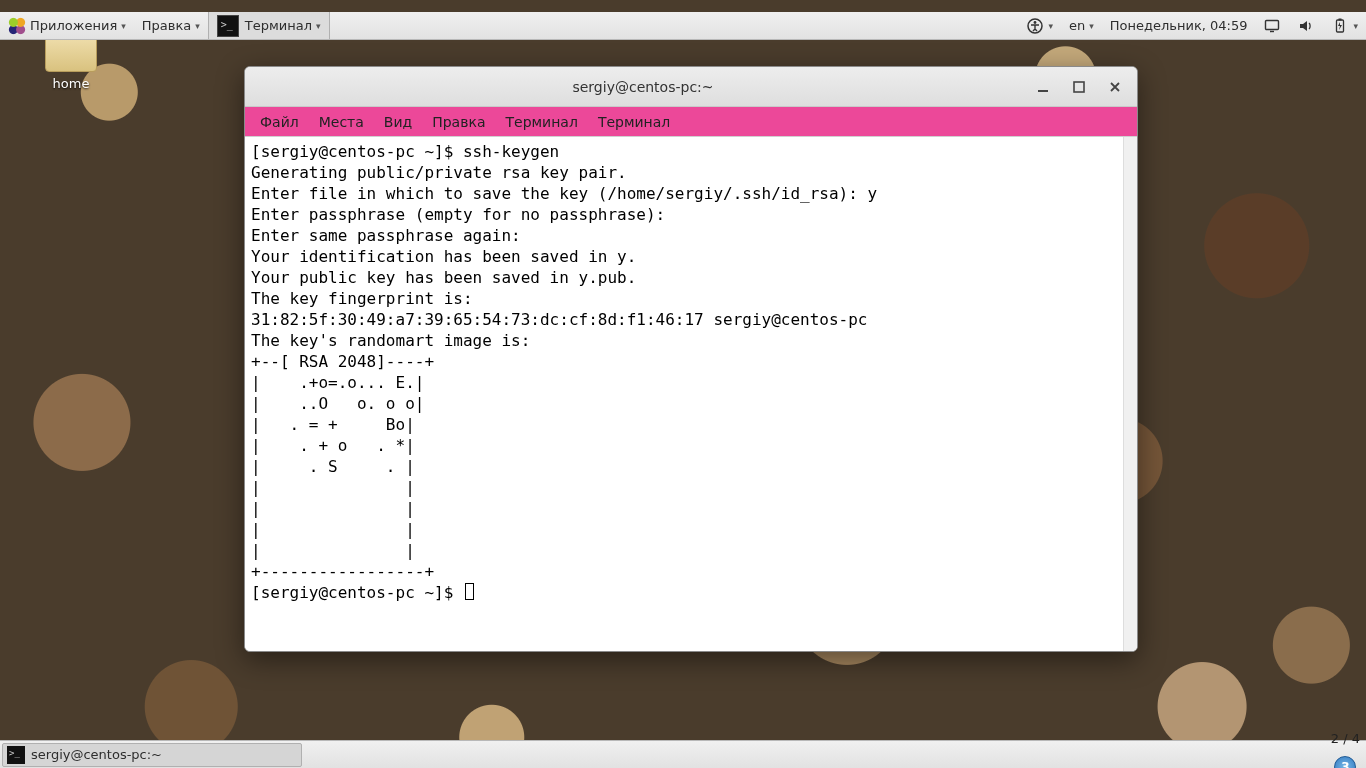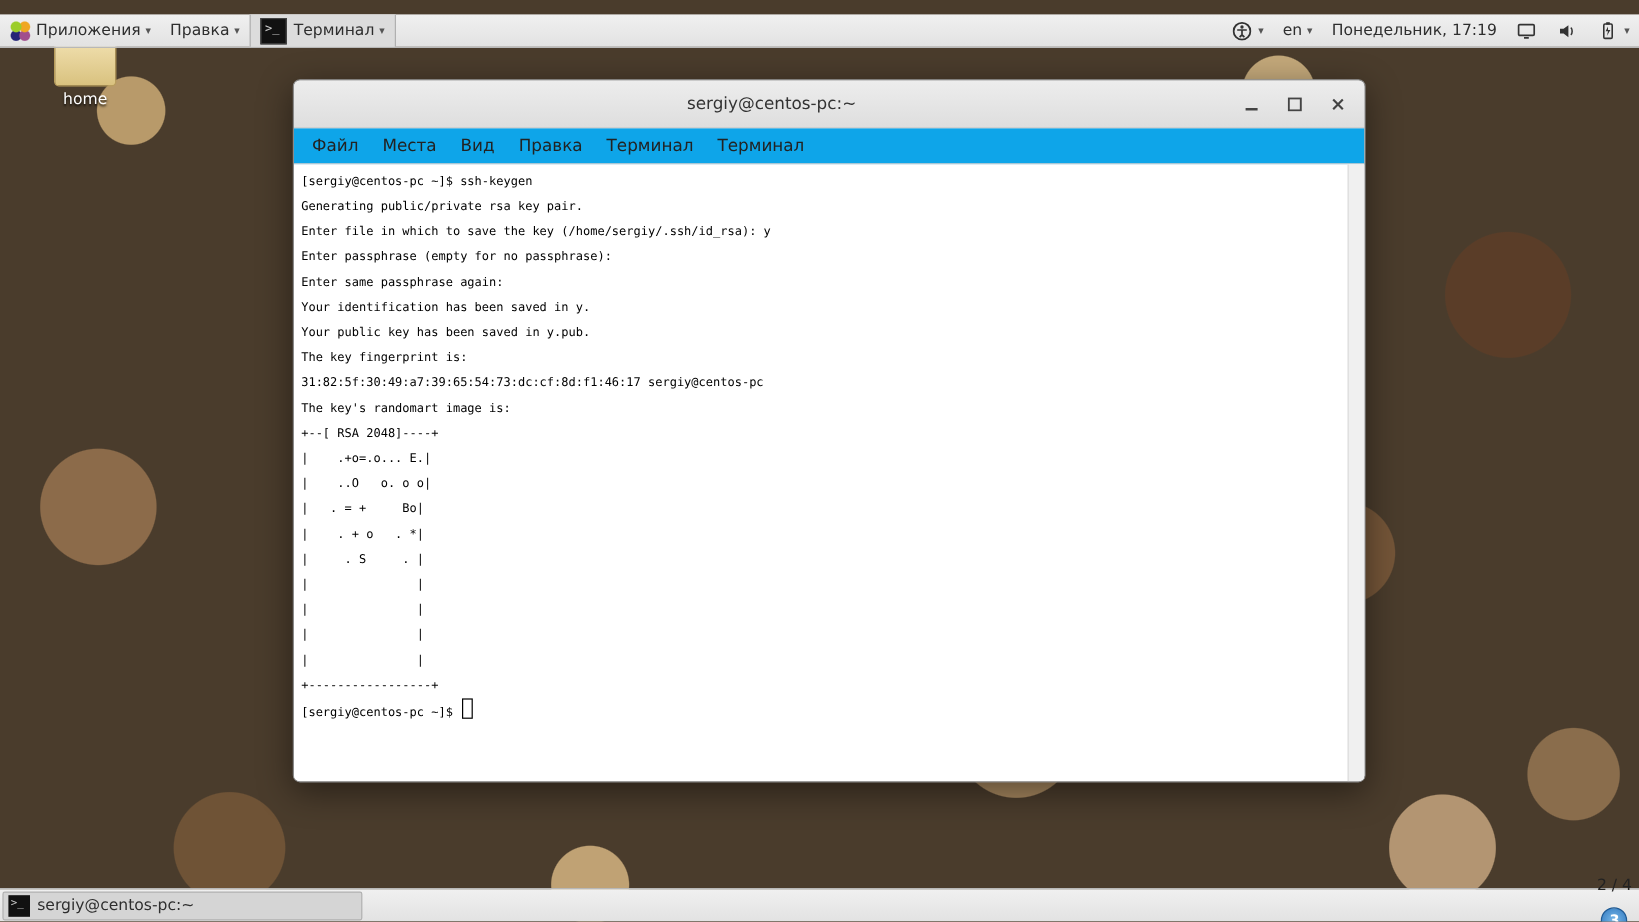--- a/index.html
+++ b/index.html
@@ -156,34 +156,34 @@
 }
 .titlebar .title { flex: 1; text-align: center; color: #333; font-size: 14px; }
 .twin-ctrls { display: flex; gap: 16px; padding-right: 4px; }
 .twin-btn {
   width: 20px; height: 20px; display: flex; align-items: center; justify-content: center;
   color: #444; cursor: pointer;
 }
 .menubar {
   height: 30px; display: flex; align-items: center; gap: 2px;
   padding: 0 6px;
-  background: #0ea5e9;
+  background: #ec4899;
   border-bottom: 1px solid #d0d0d0;
   color: #222; font-size: 14px;
 }
 .menubar .mitem { padding: 4px 9px; border-radius: 3px; }
 .term-body {
   flex: 1; background: #fff; position: relative;
   display: flex;
 }
 .term-text {
   flex: 1;
   padding: 4px 6px;
   font-family: "DejaVu Sans Mono","Liberation Mono",monospace;
-  font-size: 10px; line-height: 21px;
+  font-size: 16px; line-height: 21px;
   white-space: pre; color: #000;
 }
 .term-scroll {
   width: 14px; background: #f0f0f0; border-left: 1px solid #ddd;
 }
 .cursor-block {
   display: inline-block; width: 9px; height: 17px;
   border: 1px solid #000; vertical-align: -2px; margin-left: 2px;
 }
 </style>
@@ -218,21 +218,21 @@
           <path d="M4 7h8M8 7v4m-2 2 2-2 2 2" stroke="#333" stroke-width="1.4" fill="none"></path>
         </svg>
     </span>
     <span class="down">▾</span>
   </div>
   <div class="pitem click">
     <span>en</span>
     <span class="down">▾</span>
   </div>
   <div class="pitem click">
-    <span>Понедельник, 17:19</span>
+    <span>Понедельник, 04:59</span>
   </div>
   <div class="pitem click">
     <span class="gicon">
       <svg viewBox="0 0 16 16">
           <rect x="1.5" y="2.5" width="13" height="9" rx="1" fill="none" stroke="#333" stroke-width="1.4"></rect>
           <path d="M6 13.5h4" stroke="#333" stroke-width="1.4"></path>
         </svg>
     </span>
   </div>
   <div class="pitem click">

